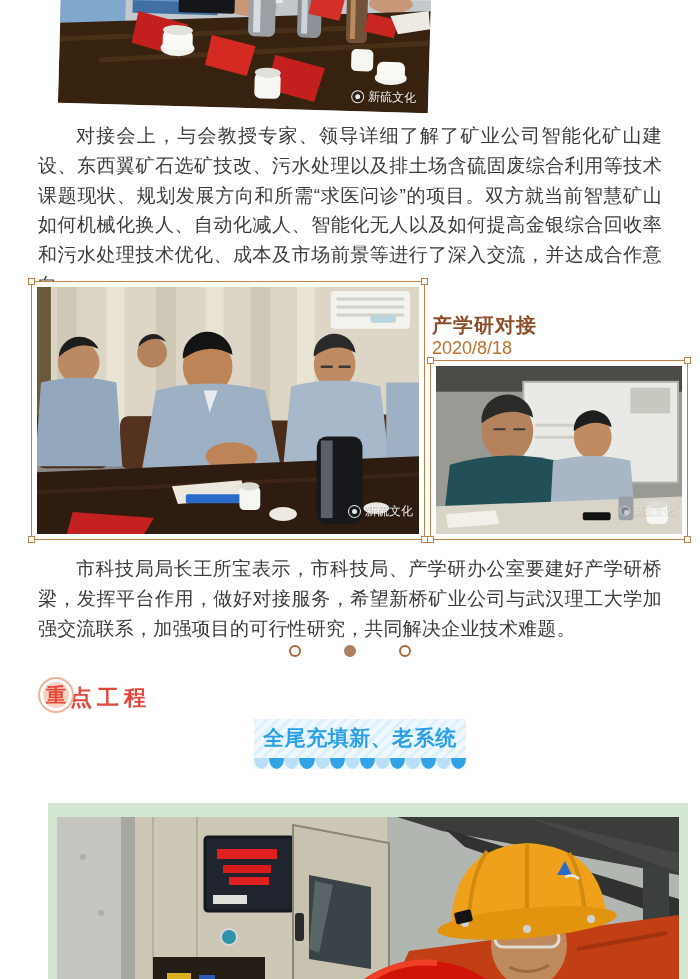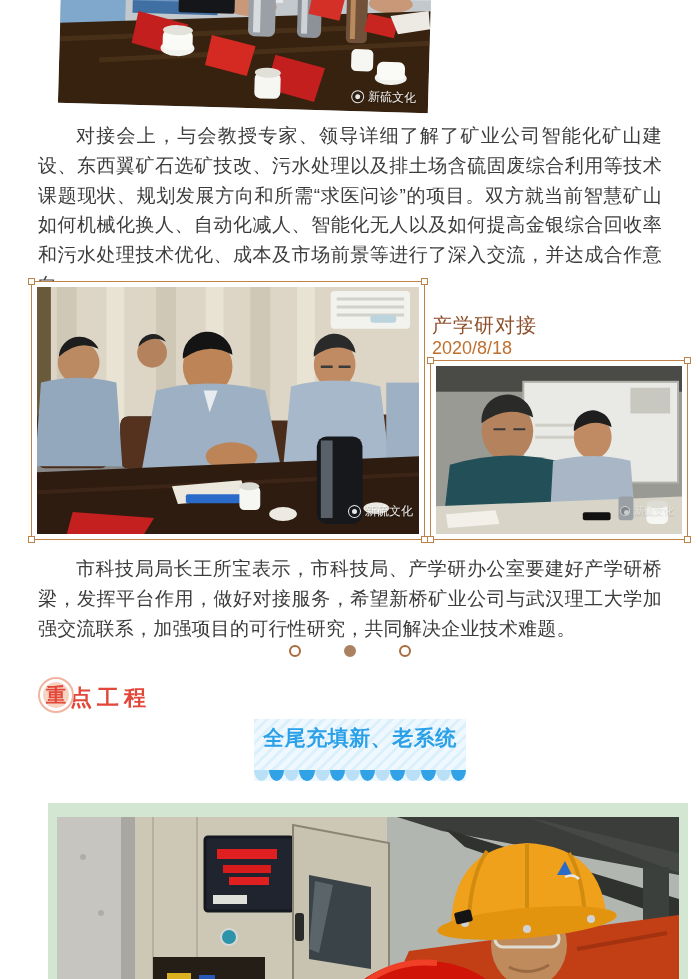--- a/index.html
+++ b/index.html
@@ -21,21 +21,21 @@
   
   .fancy-frame{border:1px solid #be8248;background:#fff;padding:5px;box-sizing:border-box;}
   .corner{position:absolute;width:7px;height:7px;background:#fff;border:1px solid #be8248;box-sizing:border-box;}
   .corner.tl{left:-4px;top:-4px}.corner.tr{right:-4px;top:-4px}
   .corner.bl{left:-4px;bottom:-4px}.corner.br{right:-4px;bottom:-4px}
   .frame-left{left:31px;top:281px;width:394px;height:259px;}
   .frame-right{left:430px;top:360px;width:258px;height:180px;}
   .frame-photo{position:relative;width:100%;height:100%;overflow:hidden;background:#888;}
   .frame-photo svg{display:block;width:100%;height:100%;}
 
-  .gallery-title{left:432px;top:312px;font-size:20px;font-weight:normal;color:#8d4f2a;letter-spacing:1px;}
+  .gallery-title{left:432px;top:312px;font-size:20px;font-weight:bold;color:#8d4f2a;letter-spacing:1px;}
   .gallery-date{left:432px;top:338px;font-size:18px;color:#bf6f2e;}
 
   
   .wm{position:absolute;display:flex;align-items:center;gap:4px;color:rgba(255,255,255,.92);
       font-size:12px;text-shadow:0 1px 2px rgba(0,0,0,.45);}
   .wm-icon{width:13px;height:13px;border-radius:50%;border:1px solid rgba(255,255,255,.9);
            background:rgba(30,30,30,.35);position:relative;box-sizing:border-box;}
   .wm-icon::after{content:"";position:absolute;left:3px;top:3px;width:5px;height:5px;border-radius:50%;
                   background:rgba(255,255,255,.9);}
   .wm-small{font-size:10px;opacity:.55;}
@@ -50,21 +50,21 @@
   .lead-circle{width:36px;height:36px;border-radius:50%;border:2px solid #f0b5a0;box-sizing:border-box;
                position:relative;display:flex;align-items:center;justify-content:center;flex:0 0 auto;}
   .lead-inner{position:absolute;inset:3px;border-radius:50%;background:#f7d3c2;}
   .lead-char{position:relative;font-size:20px;font-weight:bold;color:#e2483a;z-index:1;}
   .section-rest{margin-left:-4px;font-size:22px;font-weight:bold;color:#e2483a;letter-spacing:5px;margin-top:6px;}
 
   
   .headline{left:254px;top:719px;width:212px;text-align:center;
             background:#eef8fe;}
   .headline-stripes{background:repeating-linear-gradient(135deg,rgba(120,200,240,.16) 0 3px,transparent 3px 8px);
-            padding:5px 0 19px 0;}
+            padding:5px 0 7px 0;}
   .headline-line{font-size:21px;font-weight:bold;color:#2aa0e8;line-height:27px;letter-spacing:.5px;}
   .scallops{display:flex;width:100%;height:11px;}
   .dome{flex:1;border-radius:0 0 50% 50% / 0 0 100% 100%;}
   .dome.pale{background:#b9e0f6;}
   .dome.bright{background:#31a2e6;}
 
   
   .green-frame{left:48px;top:803px;width:640px;height:176px;background:#d3e6d2;box-sizing:border-box;
                padding:14px 9px 0 9px;}
   .green-photo{width:622px;height:162px;overflow:hidden;background:#b2b6b0;}

